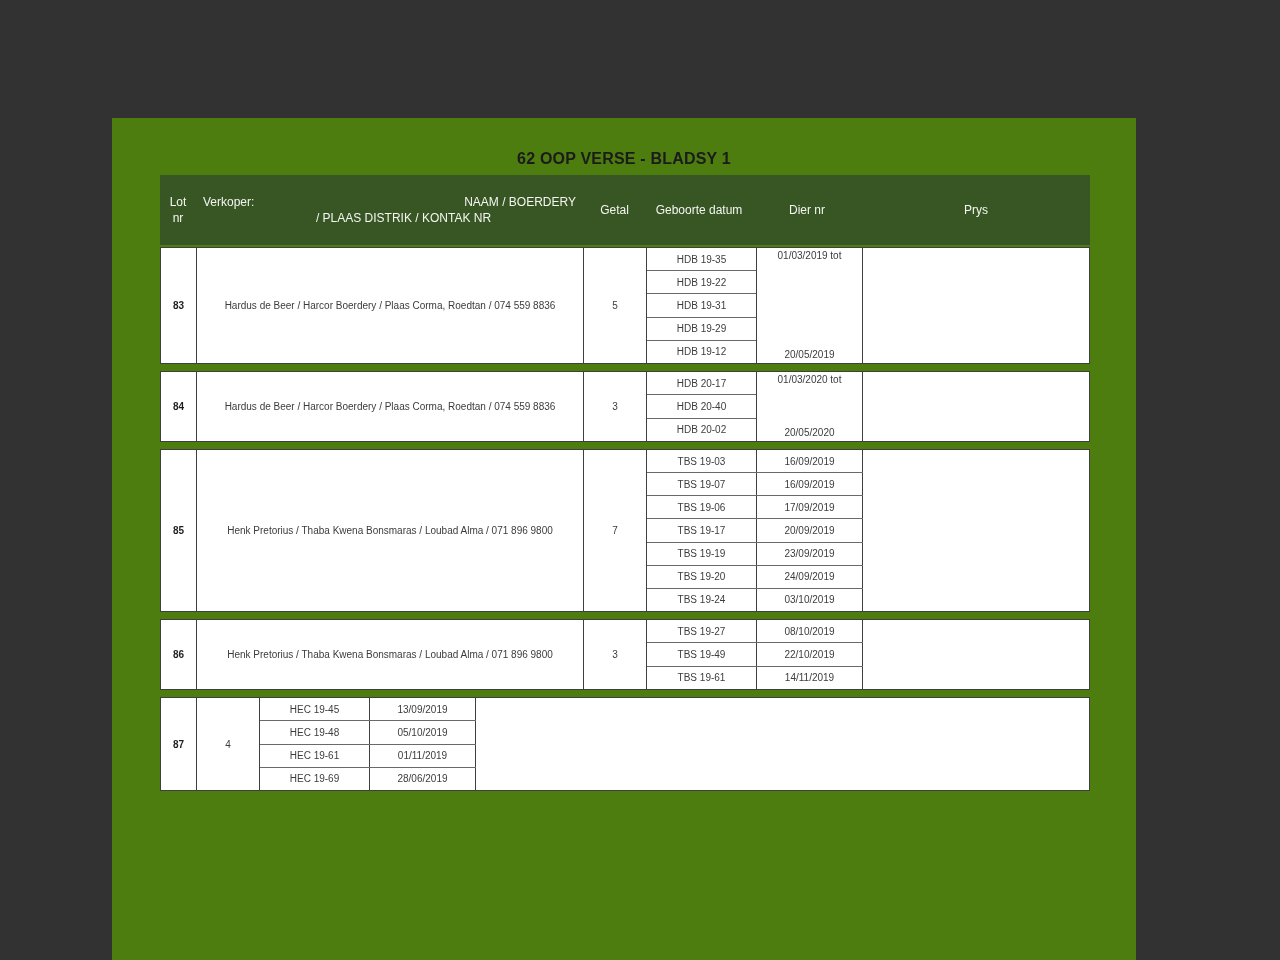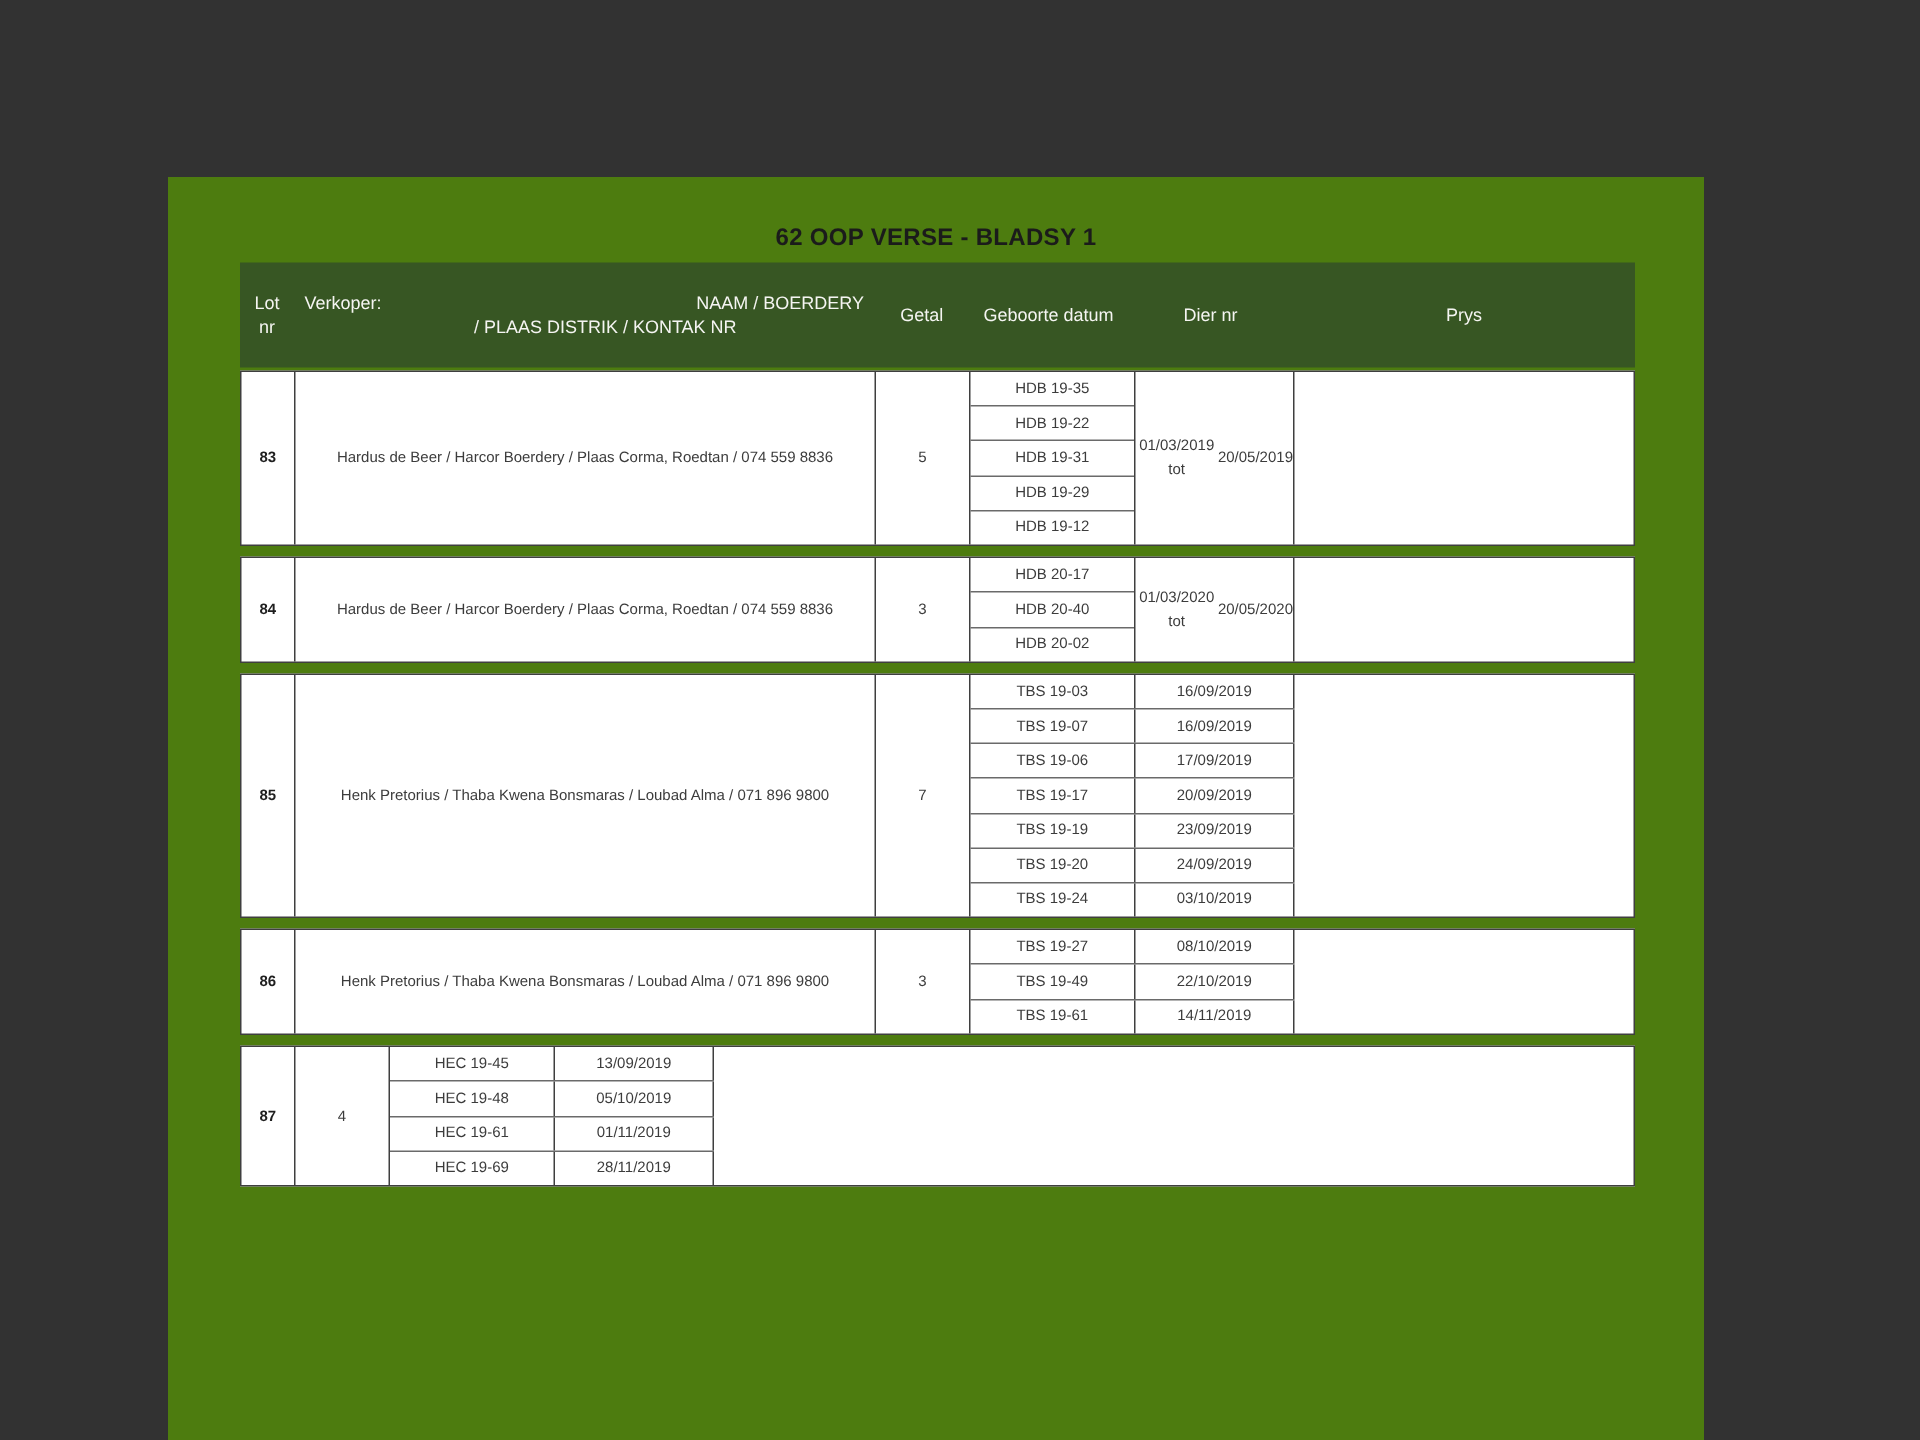--- a/index.html
+++ b/index.html
@@ -93,21 +93,21 @@
   }
   .dier-box{
     flex:1;box-sizing:border-box;
     border-bottom:1px solid #6a6a6a;
     display:flex;align-items:center;justify-content:center;
   }
   .dier-box:last-child{border-bottom:none;}
   .date-merged{
     width:106px;box-sizing:border-box;
     border-right:1px solid #3f3f3f;
-    display:flex;flex-direction:row;align-items:center;justify-content:space-between;
+    display:flex;flex-direction:column;align-items:center;justify-content:space-between;
     line-height:16px;text-align:center;
   }
   .sub-row{
     flex:1;display:flex;box-sizing:border-box;
     border-bottom:1px solid #6a6a6a;
   }
   .sub-row:last-child{border-bottom:none;}
   .sub-dier{
     width:110px;box-sizing:border-box;
     border-right:1px solid #3f3f3f;
@@ -257,20 +257,20 @@
             <div class="sub-row">
               <div class="sub-dier">HEC 19-48</div>
               <div class="sub-date">05/10/2019</div>
             </div>
             <div class="sub-row">
               <div class="sub-dier">HEC 19-61</div>
               <div class="sub-date">01/11/2019</div>
             </div>
             <div class="sub-row">
               <div class="sub-dier">HEC 19-69</div>
-              <div class="sub-date">28/11/2019</div>
+              <div class="sub-date">28/06/2019</div>
             </div>
           </div>
           <div class="cell prys-cell"></div>
         </div>
       </div>
   </div>
 </div>
 
 </body></html>

